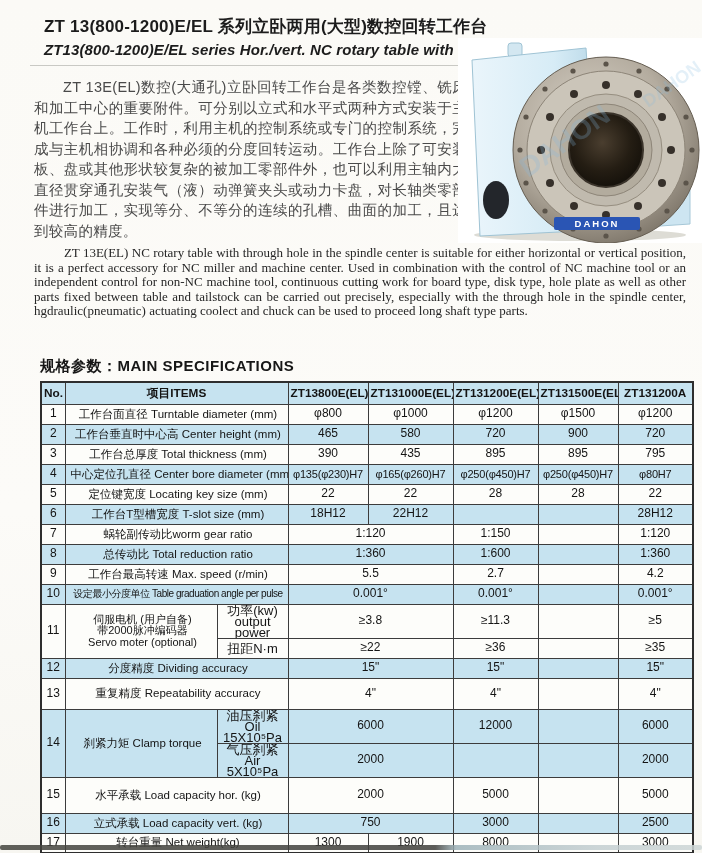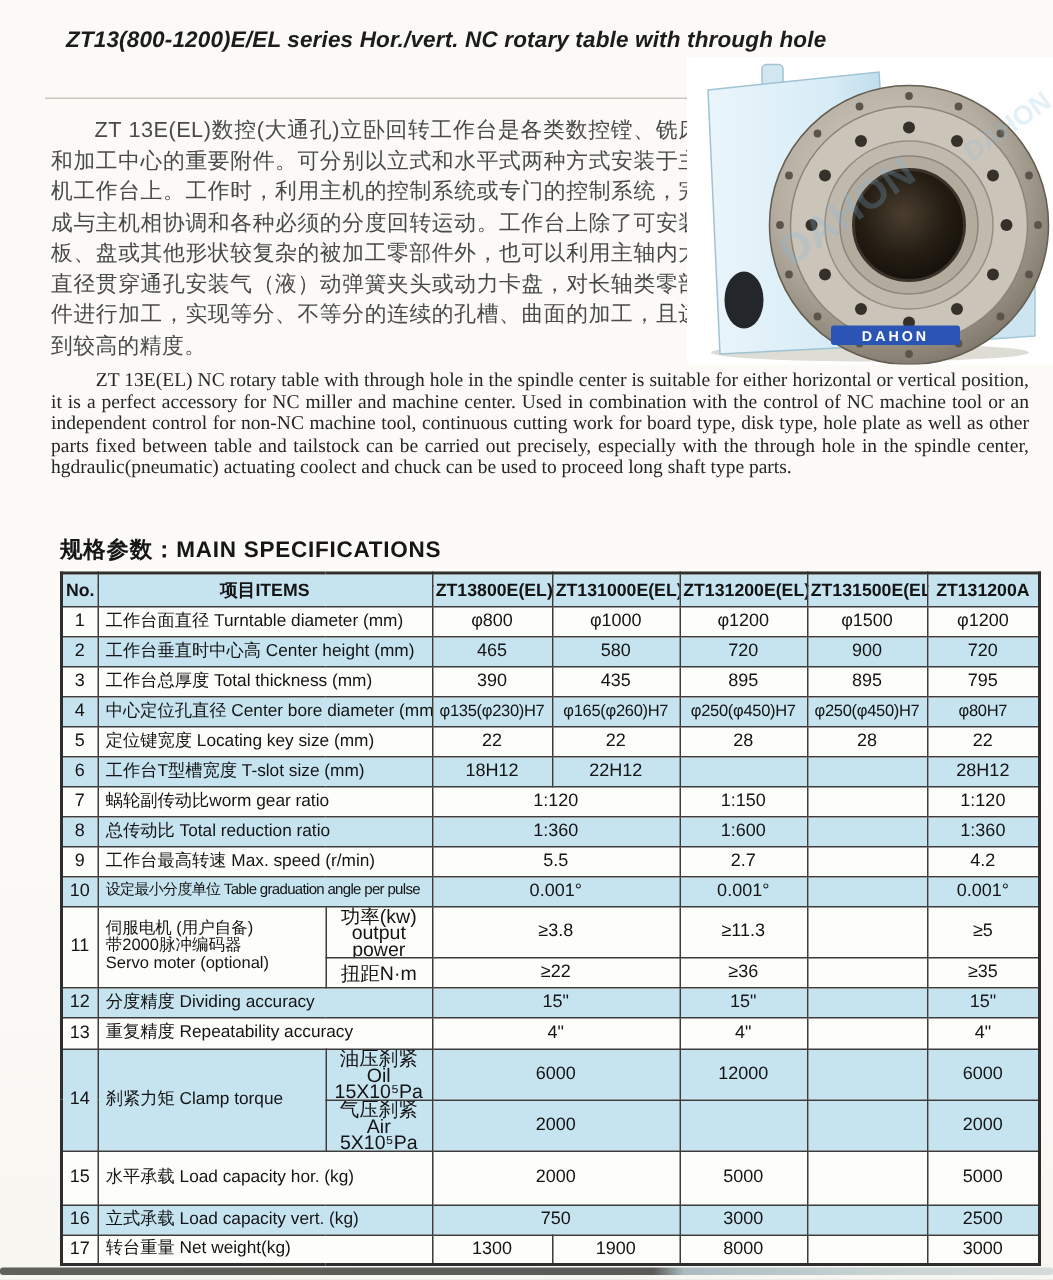--- a/index.html
+++ b/index.html
@@ -37,21 +37,21 @@
   
   .tablewrap{position:absolute; left:40px; top:381px;}
   table{border-collapse:collapse; table-layout:fixed; width:652px; border:2px solid #2e2e2e;padding-left:36px;}
   td,th{
     border:1px solid #3c3c3c; text-align:center; vertical-align:middle;
     font-size:12px; color:#141414; padding:0 2px; overflow:hidden; line-height:1.12;
     background:#fdfdfa;
   }
   th{font-weight:bold; font-size:11.8px; background:#c6e3f0;}
   tr.blue td{background:#c6e3f0;}
-  td.item{text-align:left; padding-left:5px; font-size:11.5px; white-space:nowrap;}
+  td.item{text-align:center; padding-left:5px; font-size:11.5px; white-space:nowrap;}
   td.pre{white-space:pre-line; line-height:1.05;}
   td.item.pre{white-space:pre-line; font-size:11px;}
   td.sub{font-size:13px; line-height:11px;}
   td.sm{font-size:11px; letter-spacing:-.2px;}
   td.tight{font-size:10px; letter-spacing:-.45px;margin-top:12px;}
   td.no{font-size:12px;}
   
   .footnotes{position:absolute; left:44px; top:820px; font-size:10px; line-height:13px; color:#5a5a5a; letter-spacing:.5px;}
   
   .scanbar{
@@ -59,20 +59,21 @@
     background:linear-gradient(90deg,#45453f 0%,#3f3f3b 62%,#9db2b8 65%,#c3ced0 85%,#cdd6d6 100%);
     opacity:.85; border-radius:2px;
   }
 </style>
 </head>
 <body>
 
 <div class="page">
 
   <div class="titleblock">
+    <div class="h1">ZT 13(800-1200)E/EL 系列立卧两用(大型)数控回转工作台</div>
     <div class="h2">ZT13(800-1200)E/EL series Hor./vert. NC rotary table with through hole</div>
   </div>
   <div class="titlerule"></div>
 
   <div class="intro-zh">ZT 13E(EL)数控(大通孔)立卧回转工作台是各类数控镗、铣床和加工中心的重要附件。可分别以立式和水平式两种方式安装于主机工作台上。工作时，利用主机的控制系统或专门的控制系统，完成与主机相协调和各种必须的分度回转运动。工作台上除了可安装板、盘或其他形状较复杂的被加工零部件外，也可以利用主轴内大直径贯穿通孔安装气（液）动弹簧夹头或动力卡盘，对长轴类零部件进行加工，实现等分、不等分的连续的孔槽、曲面的加工，且达到较高的精度。</div>
 
   <div class="photo">
     <svg width="244" height="205" viewBox="0 0 244 205">
       <defs>
         <radialGradient id="metal" cx="42%" cy="36%" r="75%">
@@ -277,21 +278,21 @@
             <td>≥35</td>
           </tr>
           <tr class="blue" style="height: 20px;">
             <td class="no">12</td>
             <td colspan="2" class="item">分度精度  Dividing accuracy</td>
             <td colspan="2">15"</td>
             <td>15"</td>
             <td></td>
             <td>15"</td>
           </tr>
-          <tr style="height: 21px;">
+          <tr style="height: 31px;">
             <td class="no">13</td>
             <td colspan="2" class="item">重复精度  Repeatability accuracy</td>
             <td colspan="2">4"</td>
             <td>4"</td>
             <td></td>
             <td>4"</td>
           </tr>
           <tr class="blue" style="height: 30px;">
             <td rowspan="2" class="no">14</td>
             <td rowspan="2" class="item">刹紧力矩  Clamp torque</td>

